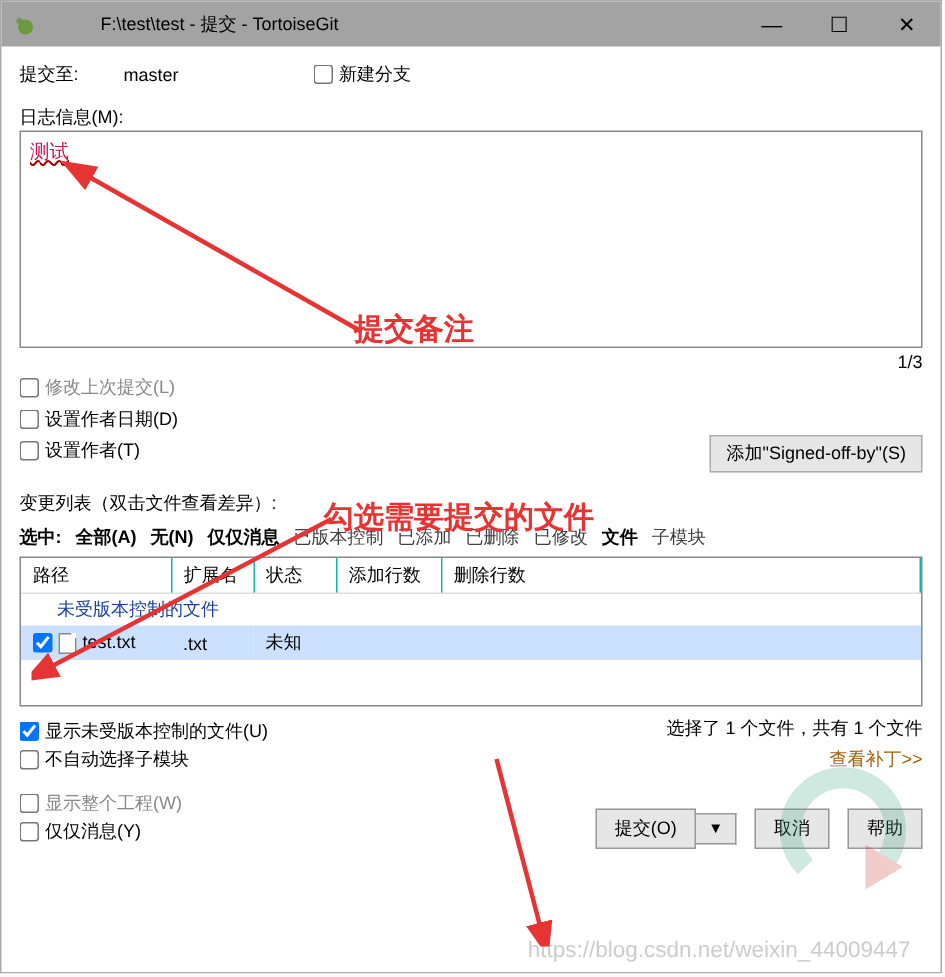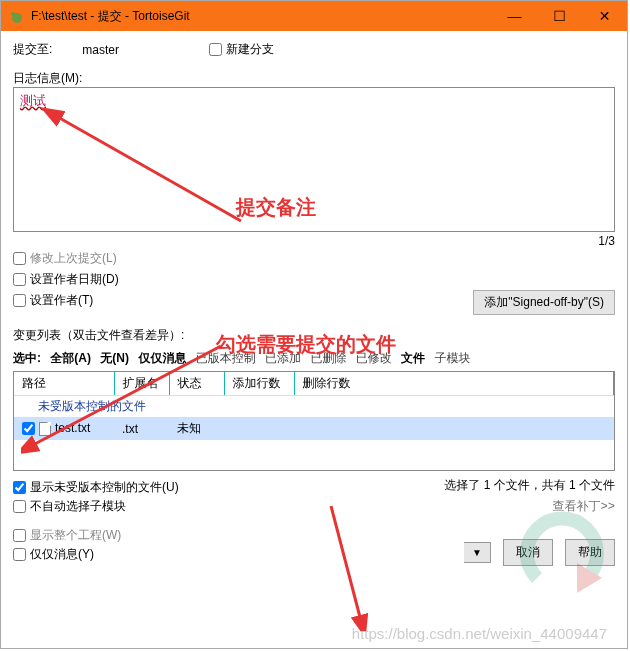--- a/index.html
+++ b/index.html
@@ -1,18 +1,18 @@
 <!DOCTYPE html>
 <html><head>
 <meta charset="utf-8">
 <style>
 * { box-sizing: border-box; margin: 0; padding: 0; }
 body { font-family: "Microsoft YaHei", "SimSun", sans-serif; font-size: 12px; background: #fff; width: 630px; }
 .window { border: 1px solid #aaa; width: 628px; height: 649px; display: flex; flex-direction: column; }
-.titlebar { height: 30px; display: flex; align-items: center; padding-left: 8px; background: #f97316; }
+.titlebar { height: 30px; display: flex; align-items: center; padding-left: 8px; background: #a3a3a3; gap: 36px; }
 .titlebar .icon { width: 16px; height: 16px; margin-right: 6px; }
 .title-text { flex: 1; font-size: 12px; }
 .win-btns { display: flex; }
 .win-btn { width: 45px; height: 28px; display: flex; align-items: center; justify-content: center; font-size: 14px; cursor: pointer; }
 .content { padding: 10px 12px 8px 12px; flex: 1; display: flex; flex-direction: column; position: relative; }
 .row { display: flex; align-items: center; margin-bottom: 6px; }
 .label { font-size: 12px; }
 .chk { margin-right: 4px; vertical-align: middle; }
 .msg-box { border: 1px solid #888; width: 100%; height: 145px; padding: 4px 6px; font-size: 13px; position: relative; background: #fff; }
 .msg-box .typed { color: #be185d; text-decoration: underline wavy #a00; text-align: center; }
@@ -24,21 +24,21 @@
 .filter-bar .bold { font-weight: bold; }
 .filter-bar .gray { color: #404040; font-family: Liberation Serif, serif; }
 .table-wrap { border: 1px solid #888; height: 100px; margin-top: 4px; background: #fff; position: relative; overflow: hidden; }
 .table { width: 100%; border-collapse: collapse; font-size: 12px; }
 .table th { text-align: left; padding: 3px 8px; font-weight: normal; border-right: 1px solid #14b8a6; background: #fff; border-bottom: 1px solid #ddd; }
 .group-row td { color: #1a3f9c; padding: 2px 8px; }
 .data-row td { padding: 3px 8px; background: #e6f0ff; }
 .data-row.sel td { background: #cce0ff; }
 .file-icon { display: inline-block; width: 12px; height: 14px; border: 1px solid #888; background: #fff; margin-right: 4px; vertical-align: middle; position: relative; }
 .file-icon::before { content: ""; position: absolute; right: -1px; top: -1px; border-style: solid; border-width: 0 4px 4px 0; border-color: transparent #fff transparent transparent; }
-.link { color: #737373; cursor: pointer; font-family: Liberation Mono, monospace; }
+.link { color: #a16207; cursor: pointer; }
 .footer { display: flex; align-items: flex-start; margin-top: 8px; }
 .footer .left { flex: 1; }
 .footer .right { display: flex; gap: 0; align-items: center; }
 .commit-btn { border: 1px solid #999; background: #e6e6e6; padding: 4px 12px; font-size: 12px; }
 .dropdown-btn { border: 1px solid #999; border-left: none; background: #e6e6e6; padding: 4px 8px; font-size: 10px; }
 .spacer { width: 12px; }
 .annotation { position: absolute; color: #e63333; font-size: 20px; font-weight: bold; pointer-events: none; z-index: 10; }
 .arrow { position: absolute; pointer-events: none; z-index: 9; }
 .watermark { position: absolute; right: 20px; bottom: 50px; opacity: 0.25; pointer-events: none; }
 .signed-off-row { display: flex; justify-content: space-between; align-items: flex-start; }
@@ -134,29 +134,30 @@
         <div class="link" style="margin-top:4px">查看补丁&gt;&gt;</div>
       </div>
     </div>
 
     <div class="footer">
       <div class="left">
         <div class="chk-row gray-label"><label><input type="checkbox" class="chk" style=""><span>显示整个工程(W)</span></label></div>
         <div class="chk-row"><label><input type="checkbox" class="chk" style=""><span>仅仅消息(Y)</span></label></div>
       </div>
       <div class="right" style="margin-top:14px">
+        <button class="commit-btn">提交(O)</button>
         <button class="dropdown-btn">▼</button>
         <div class="spacer"></div>
         <button class="commit-btn">取消</button>
         <div class="spacer"></div>
         <button class="commit-btn">帮助</button>
       </div>
     </div>
 
-    <div class="annotation" style="left:235px; top:163px">提交备注</div>
+    <div class="annotation" style="left:235px; top:175px">提交备注</div>
     <div class="annotation" style="left:215px; top:300px">勾选需要提交的文件</div>
 
     <svg class="arrow" style="left:40px; top:75px" width="210" height="130">
       <defs>
           <marker id="ah1" markerWidth="10" markerHeight="10" refX="2" refY="3" orient="auto">
             <path d="M0,0 L0,6 L8,3 z" fill="#e63333"></path>
           </marker>
         </defs>
       <line x1="200" y1="115" x2="15" y2="10" stroke="#e63333" stroke-width="3" marker-end="url(#ah1)"></line>
     </svg>

